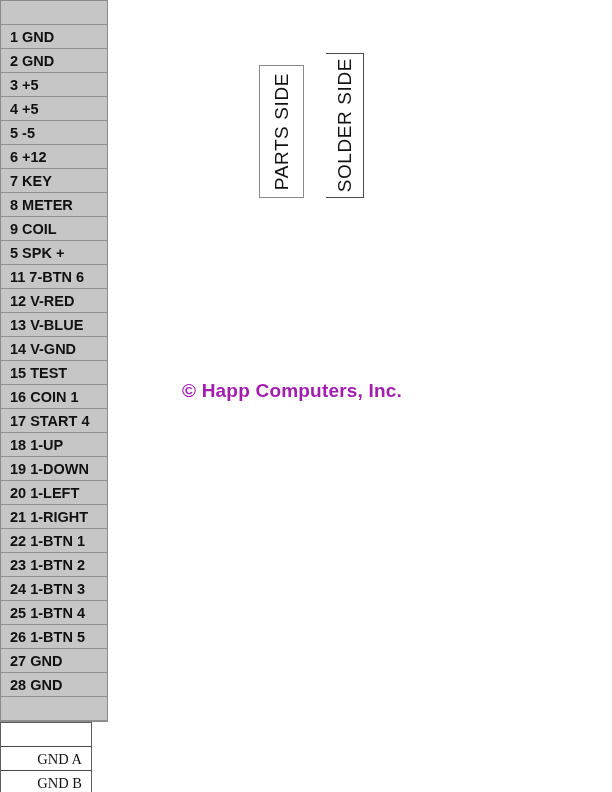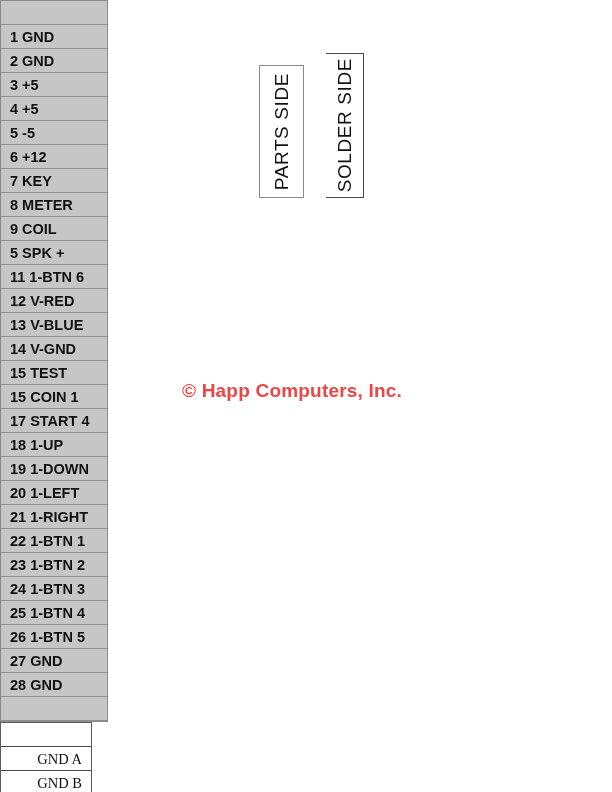--- a/index.html
+++ b/index.html
@@ -26,21 +26,21 @@
   
   #watermark {
     position: absolute;
     left: 182px;
     top: 380px;
     width: 262px;
     height: 26px;
     font-size: 19px;
     font-weight: bold;
     letter-spacing: 0.2px;
-    color: #ef4444;
+    color: #a21caf;
     white-space: nowrap;
     z-index: 1;
     pointer-events: none;
     font-family: "Liberation Sans", sans-serif;
   }
   #parts-side-column {
     left: 197px;
     width: 106px;
     border: 1px solid #8a8a8a;
     background: #c6c6c6;
@@ -134,26 +134,26 @@
     <div class="pin-row">1 GND</div>
       <div class="pin-row">2 GND</div>
       <div class="pin-row">3 +5</div>
       <div class="pin-row">4 +5</div>
       <div class="pin-row">5  -5</div>
       <div class="pin-row">6 +12</div>
       <div class="pin-row">7 KEY</div>
       <div class="pin-row">8 METER</div>
       <div class="pin-row">9 COIL</div>
       <div class="pin-row">5 SPK +</div>
-      <div class="pin-row">11 1-BTN 6</div>
+      <div class="pin-row">11 7-BTN 6</div>
       <div class="pin-row">12 V-RED</div>
       <div class="pin-row">13 V-BLUE</div>
       <div class="pin-row">14 V-GND</div>
       <div class="pin-row">15 TEST</div>
-      <div class="pin-row">15 COIN 1</div>
+      <div class="pin-row">16 COIN 1</div>
       <div class="pin-row">17 START 4</div>
       <div class="pin-row">18 1-UP</div>
       <div class="pin-row">19 1-DOWN</div>
       <div class="pin-row">20 1-LEFT</div>
       <div class="pin-row">21 1-RIGHT</div>
       <div class="pin-row">22 1-BTN 1</div>
       <div class="pin-row">23 1-BTN 2</div>
       <div class="pin-row">24 1-BTN 3</div>
       <div class="pin-row">25 1-BTN 4</div>
       <div class="pin-row">26 1-BTN 5</div>

